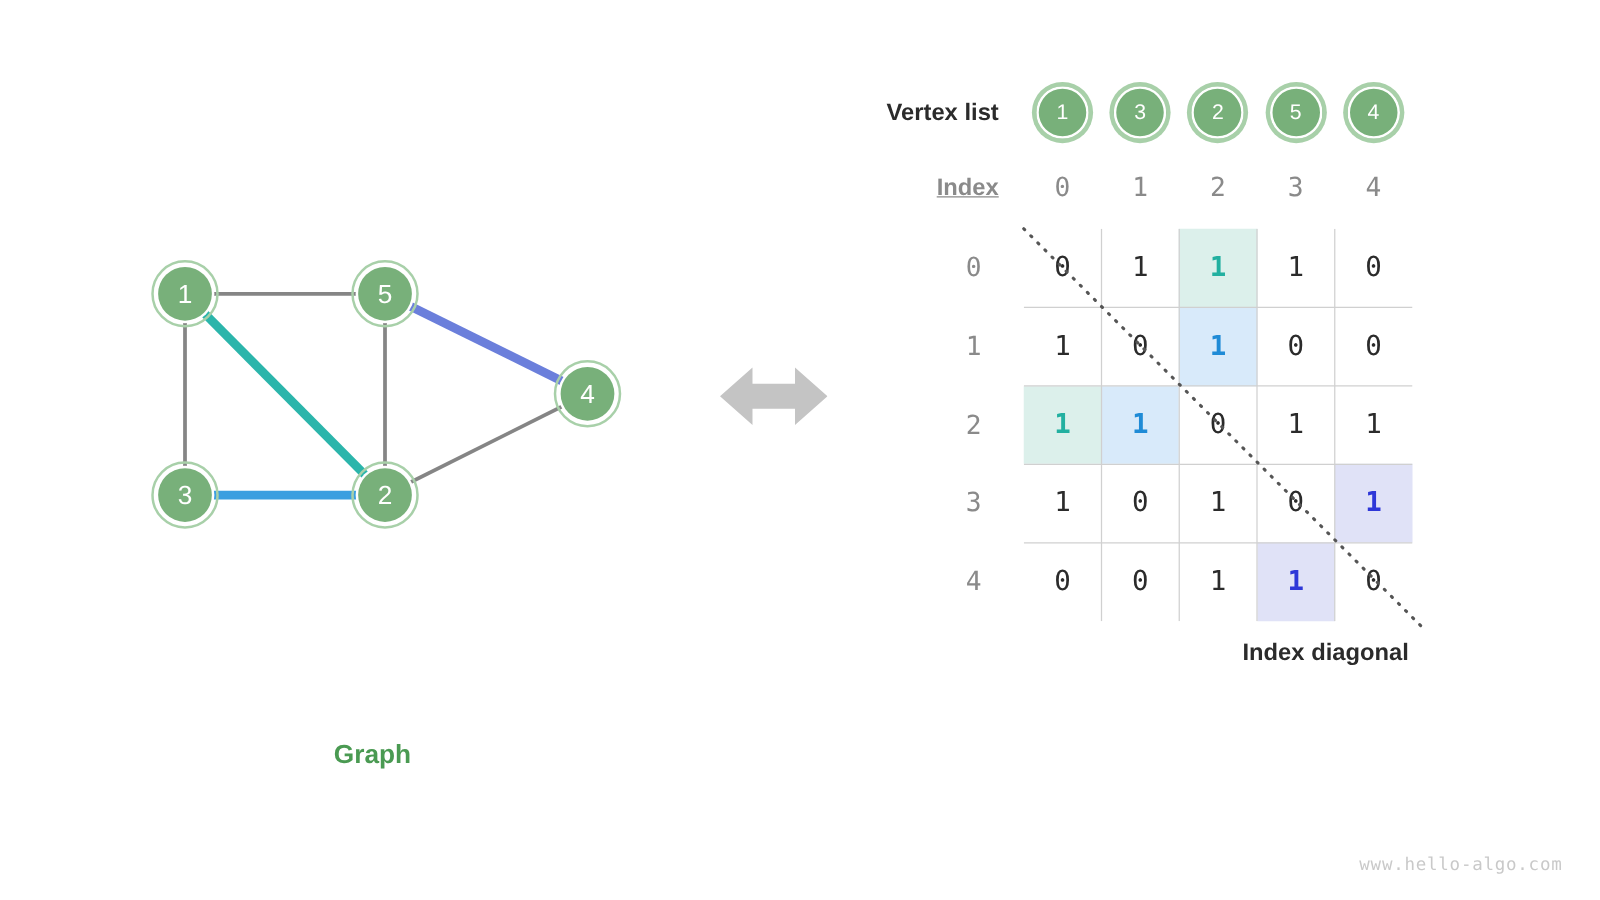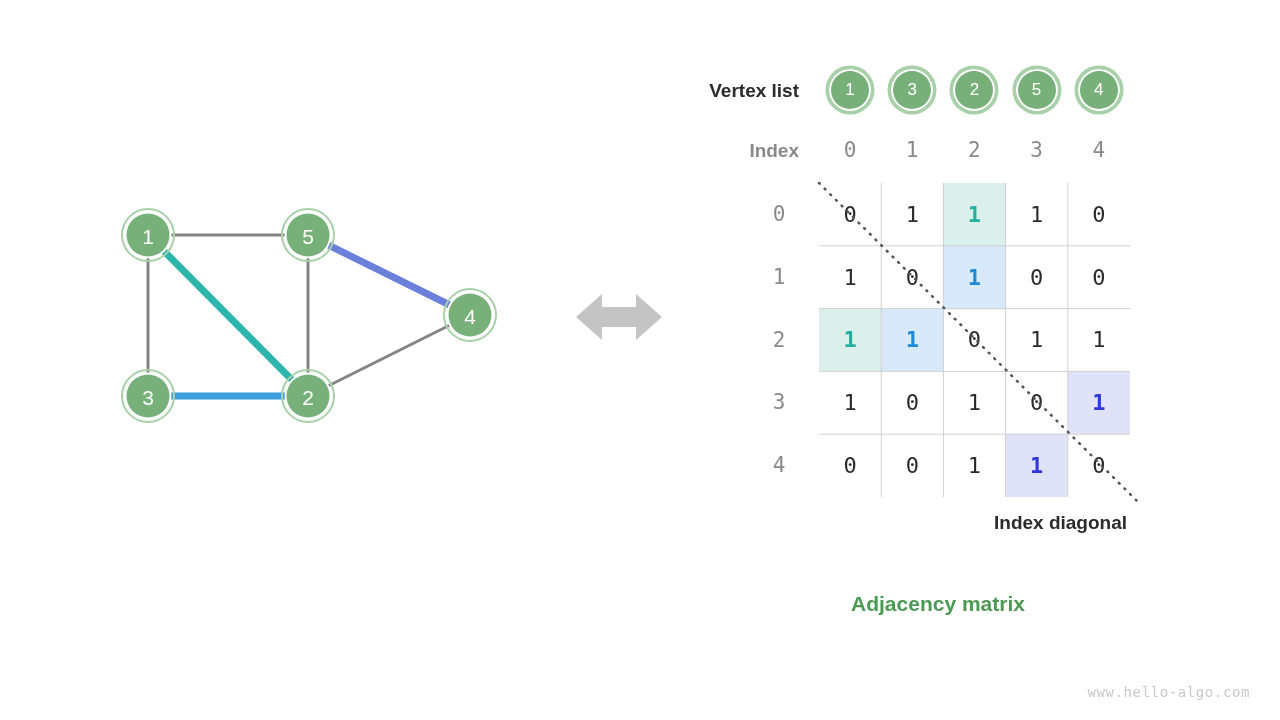--- a/index.html
+++ b/index.html
@@ -70,20 +70,21 @@
     width: 135px;
     font-size: 19px;
     color: #2b2b2b;
   }
   #index-label {
     left: 0px;
     top: 140px;
     width: 135px;
     font-size: 19px;
     color: #8a8a8a;
+    text-decoration: underline;
   }
 
   
   #vertex-row {
     position: absolute;
     left: 155px;
     top: 69px;
     width: 310px;
     height: 48px;
   }
@@ -323,16 +324,16 @@
         <div class="mcell" style="left: 0px; top: 251.2px;">0</div>
         <div class="mcell" style="left: 62.2px; top: 251.2px;">0</div>
         <div class="mcell" style="left: 124.4px; top: 251.2px;">1</div>
         <div class="mcell hl-indigo" style="left: 186.6px; top: 251.2px;">1</div>
         <div class="mcell" style="left: 248.8px; top: 251.2px;">0</div>
       </div>
 
     <div id="main-diagonal-label">Index diagonal</div>
   </div>
 
-  <div id="caption-matrix" class="caption">Adjacency matrix</div>
+  <div id="caption-graph" class="caption">Graph</div>
 
   <div id="watermark">www.hello-algo.com</div>
 </div>
 
 </body></html>

